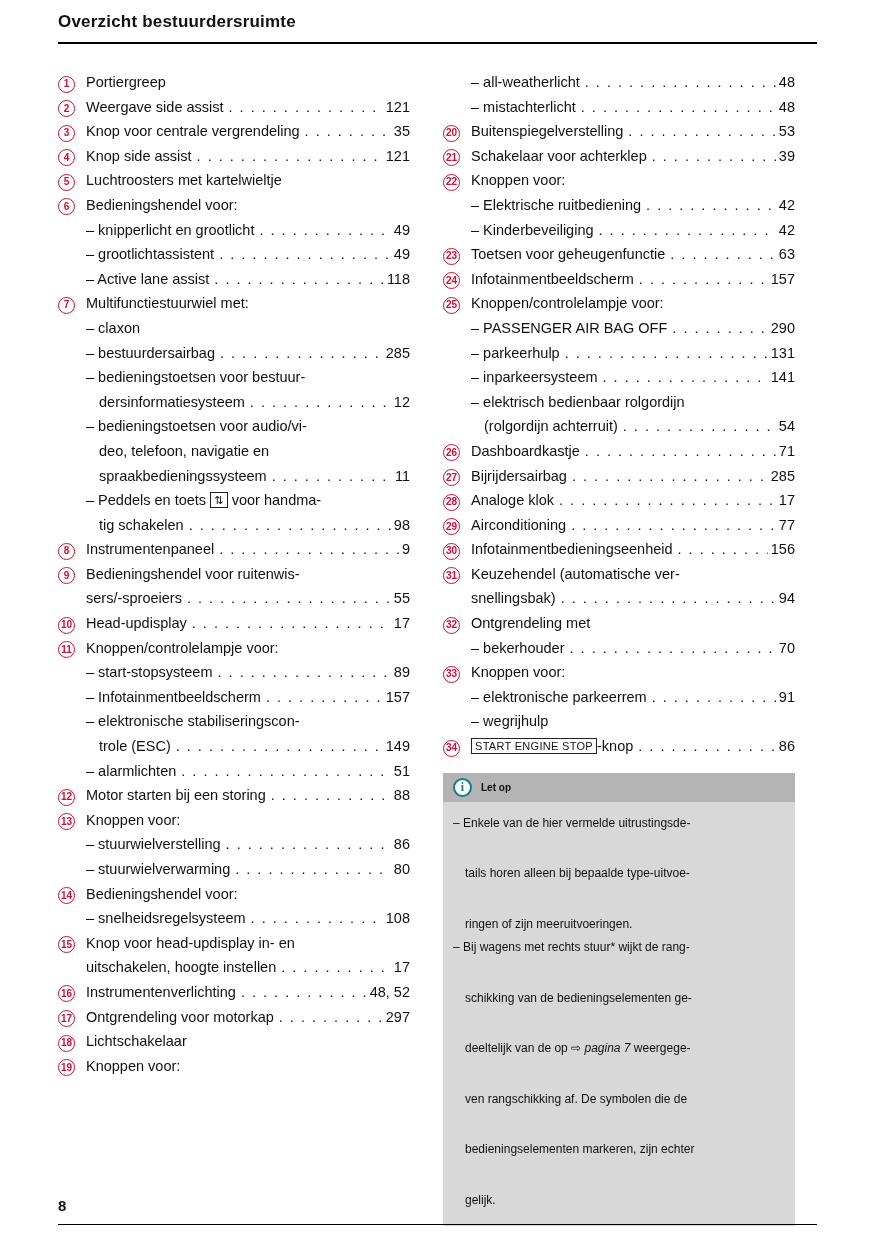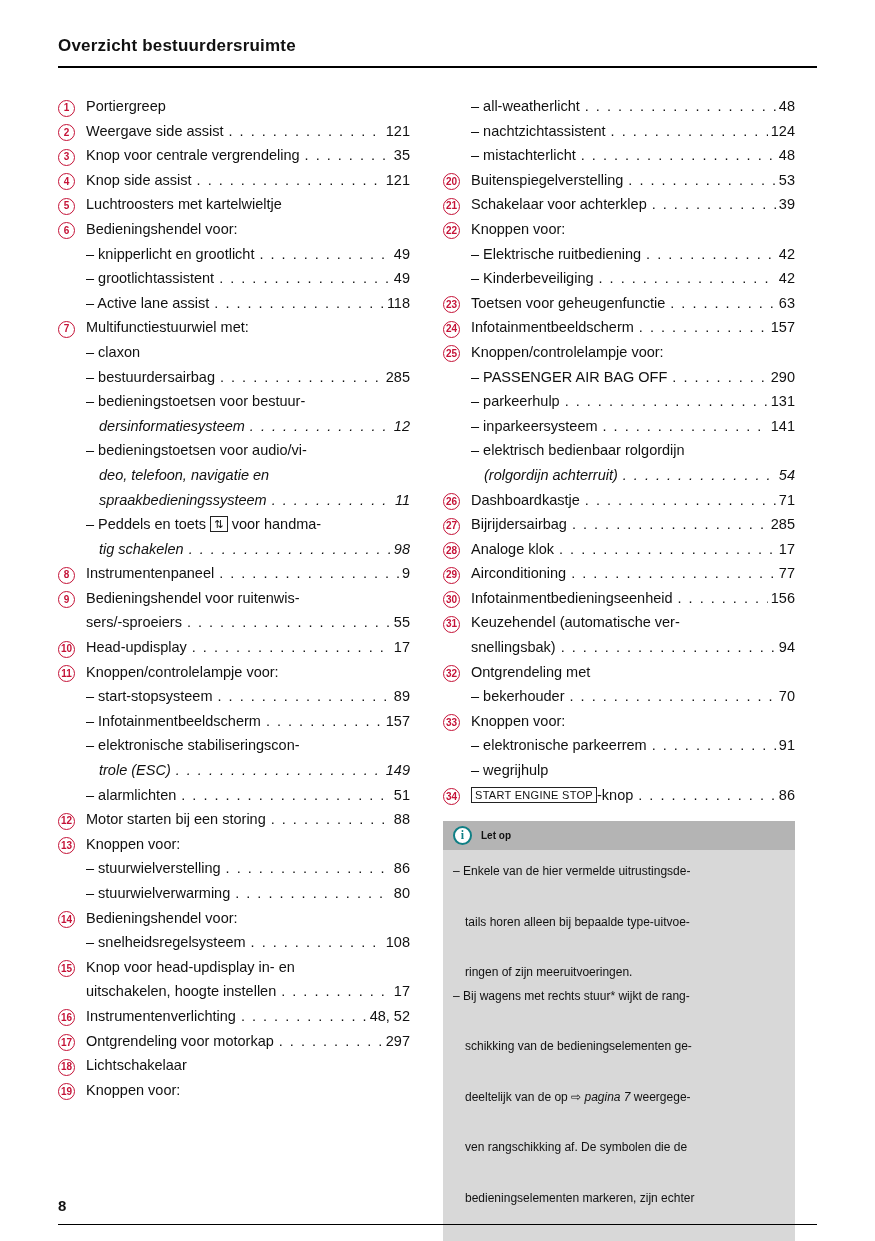--- a/index.html
+++ b/index.html
@@ -6,39 +6,39 @@
   html,body { background:#ffffff; }
   .page {
     position:relative;
     width:875px; height:1241px;
     background:#fff;
     color:var(--text,#111);
     font-family:"Liberation Sans", sans-serif;
     font-size:14.5px;
     overflow:hidden;
   }
-  .header { padding:36px 58px 0 58px; }
+  .header { padding:12px 58px 0 58px; }
   .title {
     font-size:17px; font-weight:bold; letter-spacing:.2px;
     padding-bottom:10px; border-bottom:2px solid #000;
   }
   .cols { display:flex; gap:33px; padding:26px 80px 0 58px; align-items:flex-start; }
   .col { flex:1; min-width:0; }
 
   .entry { display:flex; }
   .badge-slot { flex:0 0 28px; padding-top:4px; }
   .badge {
     display:inline-flex; align-items:center; justify-content:center;
     width:17px; height:17px; border:1.4px solid var(--accent,#c51237);
     border-radius:50%; color:var(--accent,#c51237);
     font-size:10px; font-weight:bold; line-height:1;
   }
   .ebody { flex:1; min-width:0; }
   .line { display:flex; align-items:baseline; line-height:24.6px; }
-  .line.cont { padding-left:13px;font-style:italic; }
+  .line.cont { padding-left:13px; }
   .txt { white-space:pre; }
   .leader { flex:1 1 auto; min-width:6px; overflow:hidden; white-space:nowrap; margin:0 3px 0 5px; }
   .leader::after {
     content:". . . . . . . . . . . . . . . . . . . . . . . . . . . . . . . . . . . . . . . . . . . . . . . . . . . . . . . .";
     letter-spacing:1.5px;
   }
   .pg { white-space:pre; }
   .kbox {
     display:inline-block; border:1px solid #222; padding:0 3px;
     font-size:11px; line-height:14px; vertical-align:1px; letter-spacing:.3px;
@@ -428,30 +428,20 @@
                 <span class="txt">– all-weatherlicht</span>
                 <span class="leader"></span>
                 <span class="pg">48</span>
               </div>
             </div>
           </div>
           <div class="entry sub">
             <span class="badge-slot"></span>
             <div class="ebody">
               <div class="line">
-                <span class="txt">– nachtzichtassistent</span>
-                <span class="leader"></span>
-                <span class="pg">124</span>
-              </div>
-            </div>
-          </div>
-          <div class="entry sub">
-            <span class="badge-slot"></span>
-            <div class="ebody">
-              <div class="line">
                 <span class="txt">– mistachterlicht</span>
                 <span class="leader"></span>
                 <span class="pg">48</span>
               </div>
             </div>
           </div>
           <div class="entry">
             <span class="badge-slot"><span class="badge">20</span></span>
             <div class="ebody">
               <div class="line">

